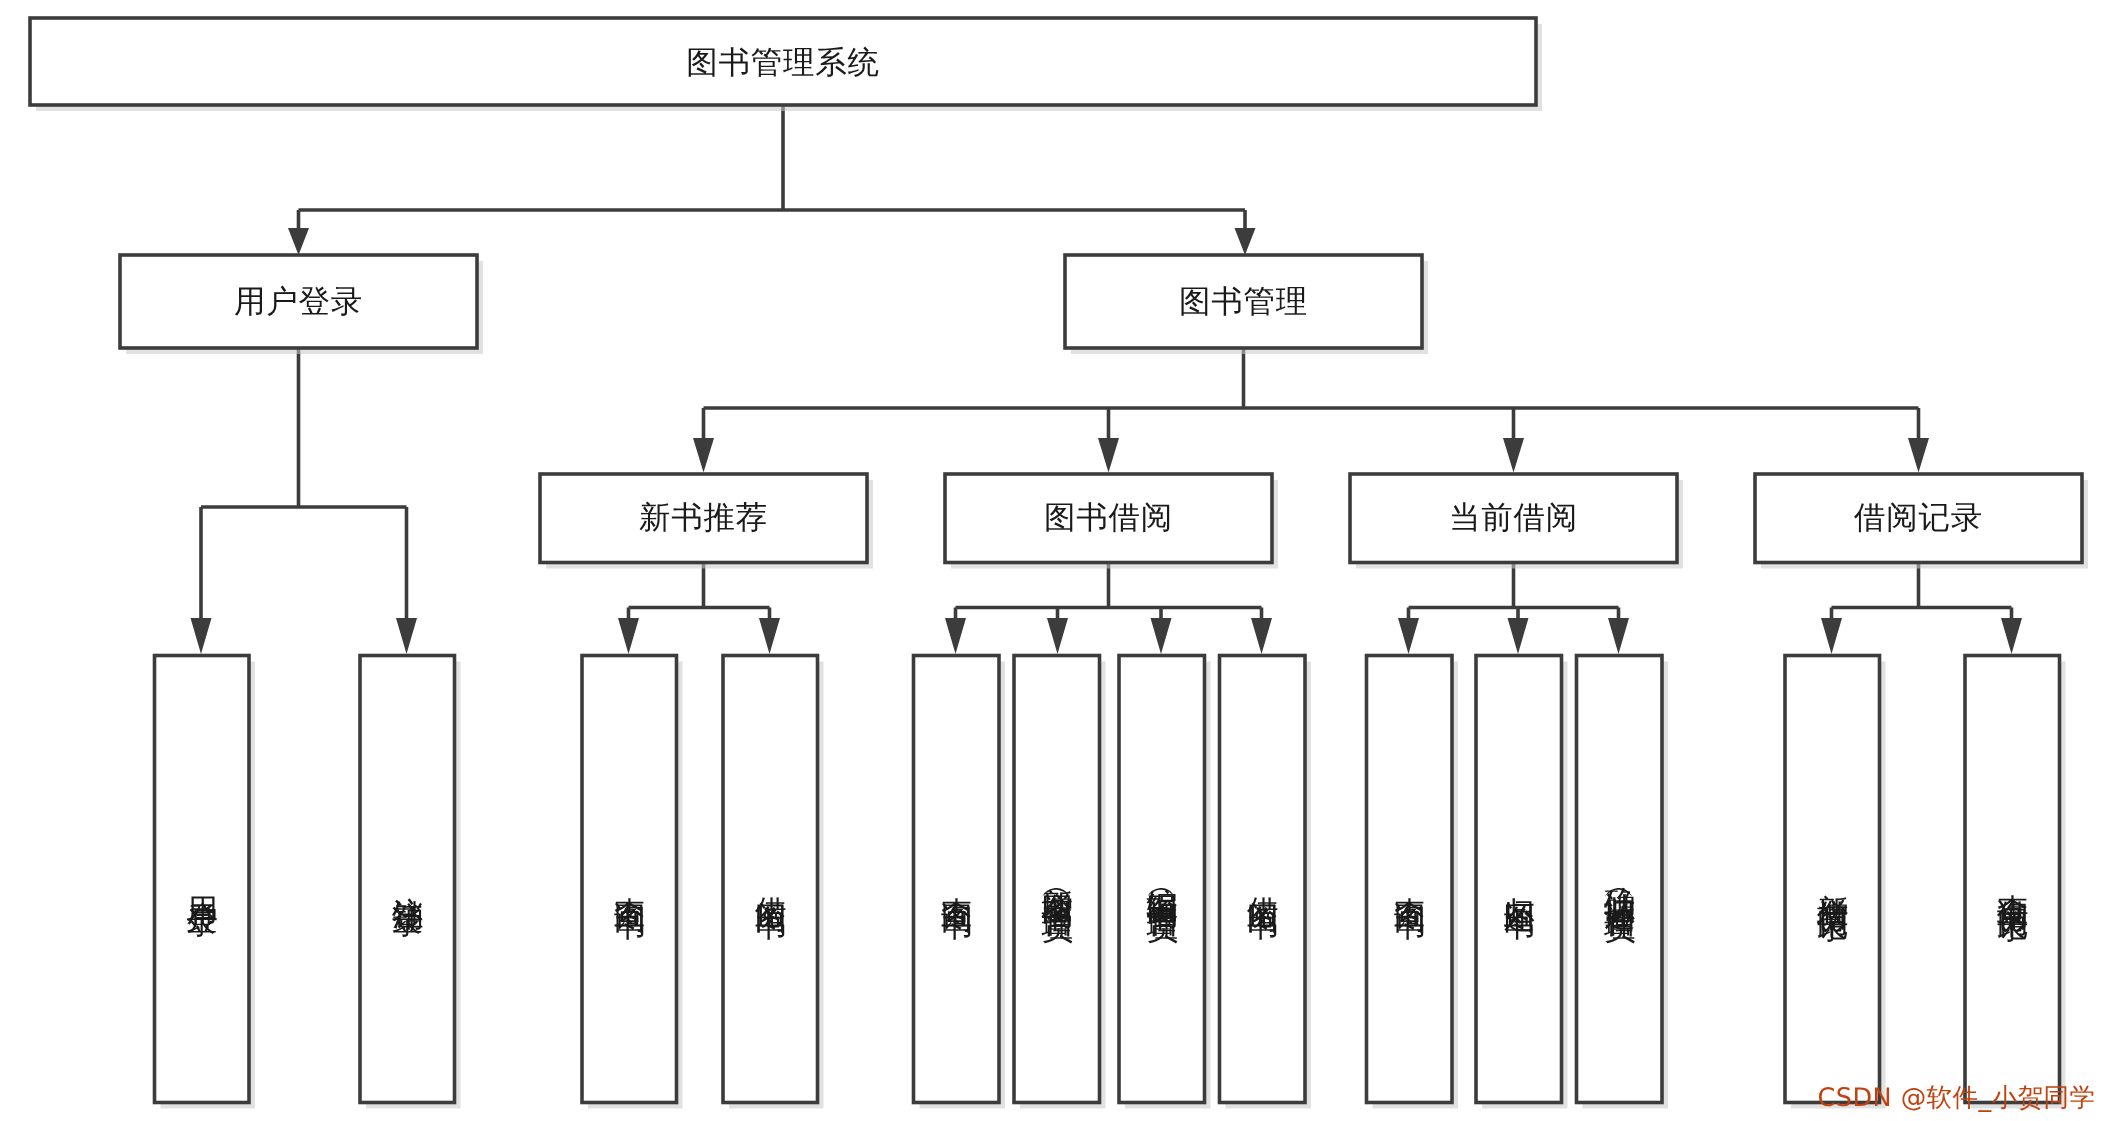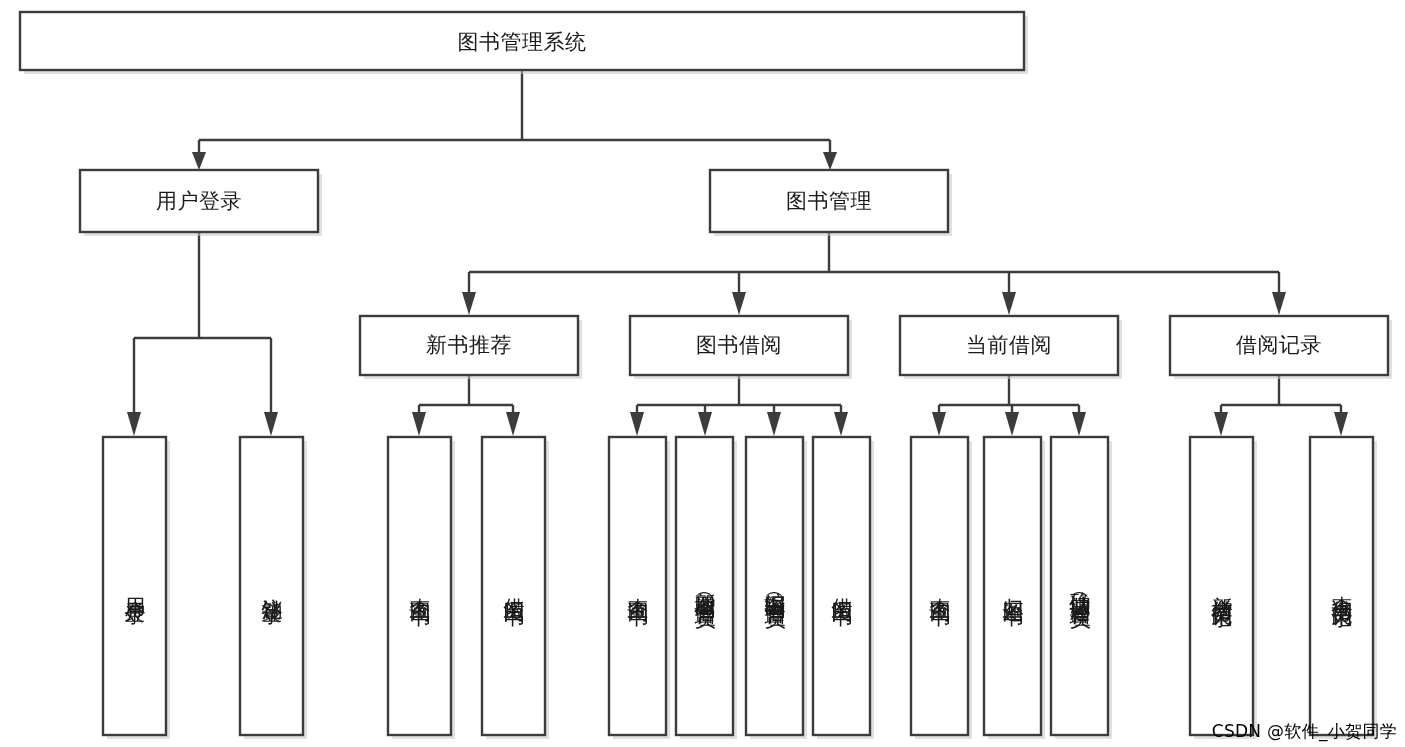--- a/index.html
+++ b/index.html
@@ -70,21 +70,21 @@
     white-space: nowrap;
     pointer-events: none;
     user-select: none;
   }
   #watermark {
     position: absolute;
     right: 8px;
     bottom: 4px;
     font-family: "DejaVu Sans", "Liberation Sans", sans-serif;
     font-size: 17px;
-    color: #000000;
+    color: #c2410c;
     white-space: nowrap;
     letter-spacing: 0.3px;
   }
 </style>
 </head>
 <body>
 
 <div id="diagram-root">
 
   <svg id="flow-svg" viewBox="0 0 1405 747">

